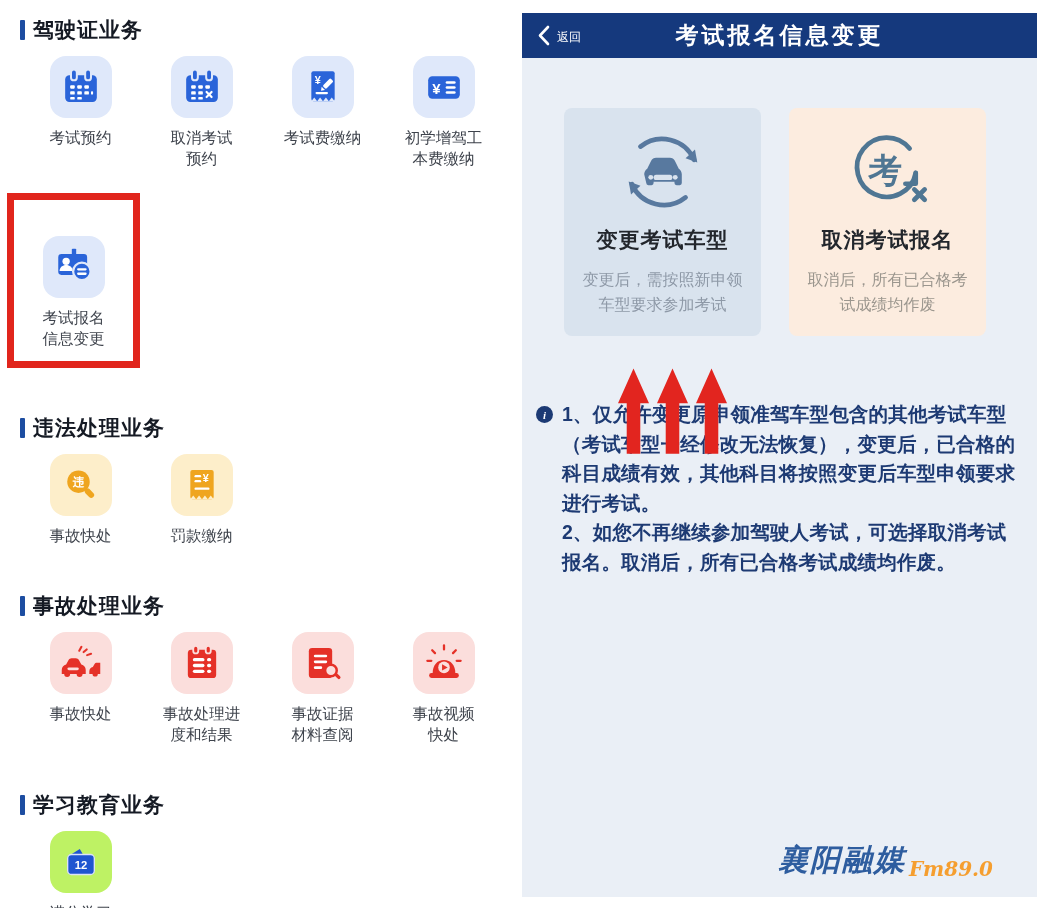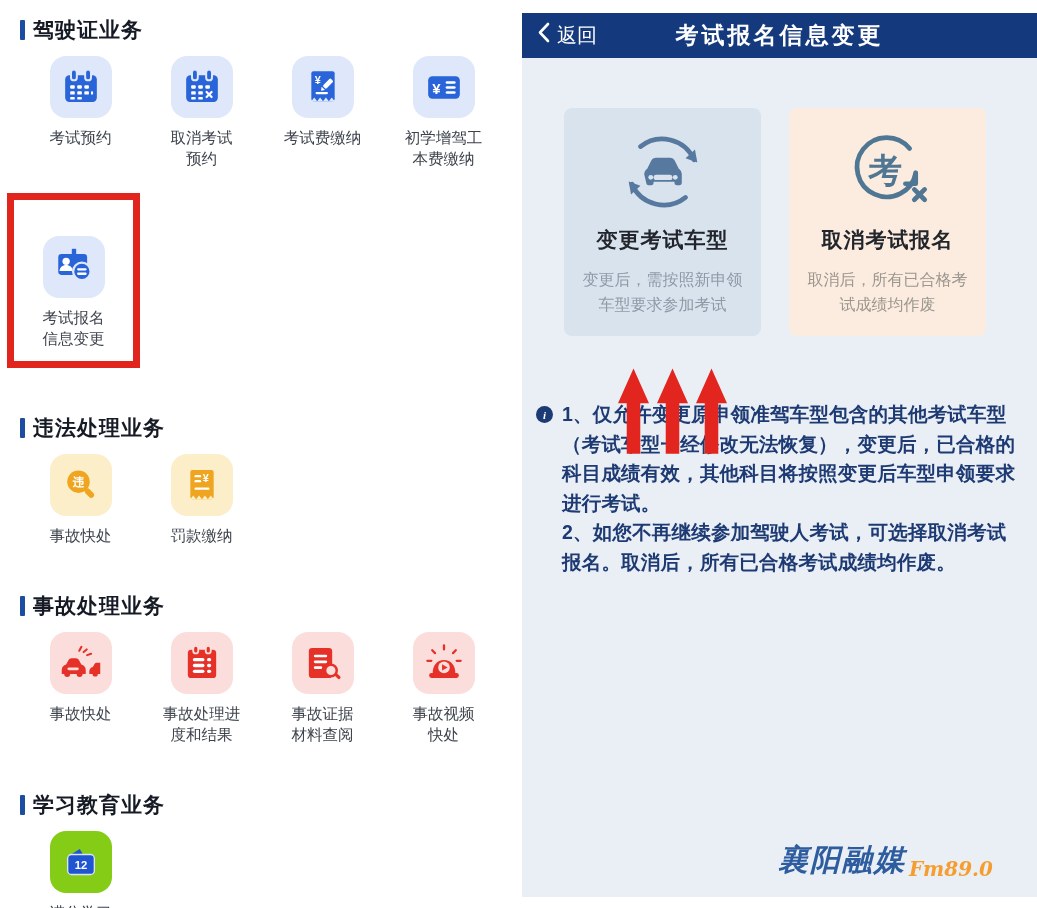--- a/index.html
+++ b/index.html
@@ -19,34 +19,34 @@
   .section { margin-bottom:46px; }
   .section-title { display:flex; align-items:center; gap:8px; font-size:21px; font-weight:bold; color:#14192387; color:#151a24; letter-spacing:1px; }
   .title-bar { width:5px; height:20px; background:#1d4da1; border-radius:1px; flex:none; }
   .items { display:flex; flex-wrap:wrap; row-gap:22px; margin-top:12px; }
   .cell { width:121px; display:flex; flex-direction:column; align-items:center; }
   .tile { width:62px; height:62px; border-radius:16px; display:grid; place-items:center; }
   .label { margin-top:9px; font-size:15.5px; line-height:21px; color:#3e434c; text-align:center; white-space:pre-line; }
   .theme-blue .tile     { background:#dfe8fa; color:#2a64d9; }
   .theme-orange .tile   { background:#fdeeca; color:#efa51f; }
   .theme-red .tile      { background:#fbdedc; color:#e53128; }
-  .theme-deepblue .tile { background:#84cc16; color:#1f55d0;text-align:center; }
+  .theme-deepblue .tile { background:#bef264; color:#1f55d0;text-align:center; }
   .cell.highlighted {
     border:7px solid #e1251c; width:133px; margin-left:-13px; margin-top:2px;
     padding:36px 0 12px;
   }
   .tile svg text { font-family:"Liberation Sans", sans-serif; }
 
   
   .right-panel { position:absolute; left:522px; top:0; width:515px; height:908px; background:#ffffff; }
   .navbar {
     position:absolute; top:13px; left:0; right:0; height:45px; background:#15397d;
     display:flex; align-items:center; padding:0 16px;
   }
-  .back { position:relative; z-index:2; display:flex; align-items:flex-start; gap:7px; color:#ffffff; font-size:20px; cursor:pointer; }
+  .back { position:relative; z-index:2; display:flex; align-items:flex-end; gap:7px; color:#ffffff; font-size:12px; cursor:pointer; }
   .nav-title {
     position:absolute; left:0; right:0; text-align:center; color:#ffffff;
     font-size:23px; font-weight:bold; letter-spacing:3px;
   }
   .rp-body { position:absolute; top:58px; left:0; right:0; height:839px; background:#eaeff6; }
 
   .cards { display:flex; gap:28px; padding:50px 0 0 42px; }
   .card { width:197px; height:228px; border-radius:8px; text-align:center; padding-top:14px; }
   .card-blue  { background:#d9e3ee; }
   .card-peach { background:#fcecdf; }

